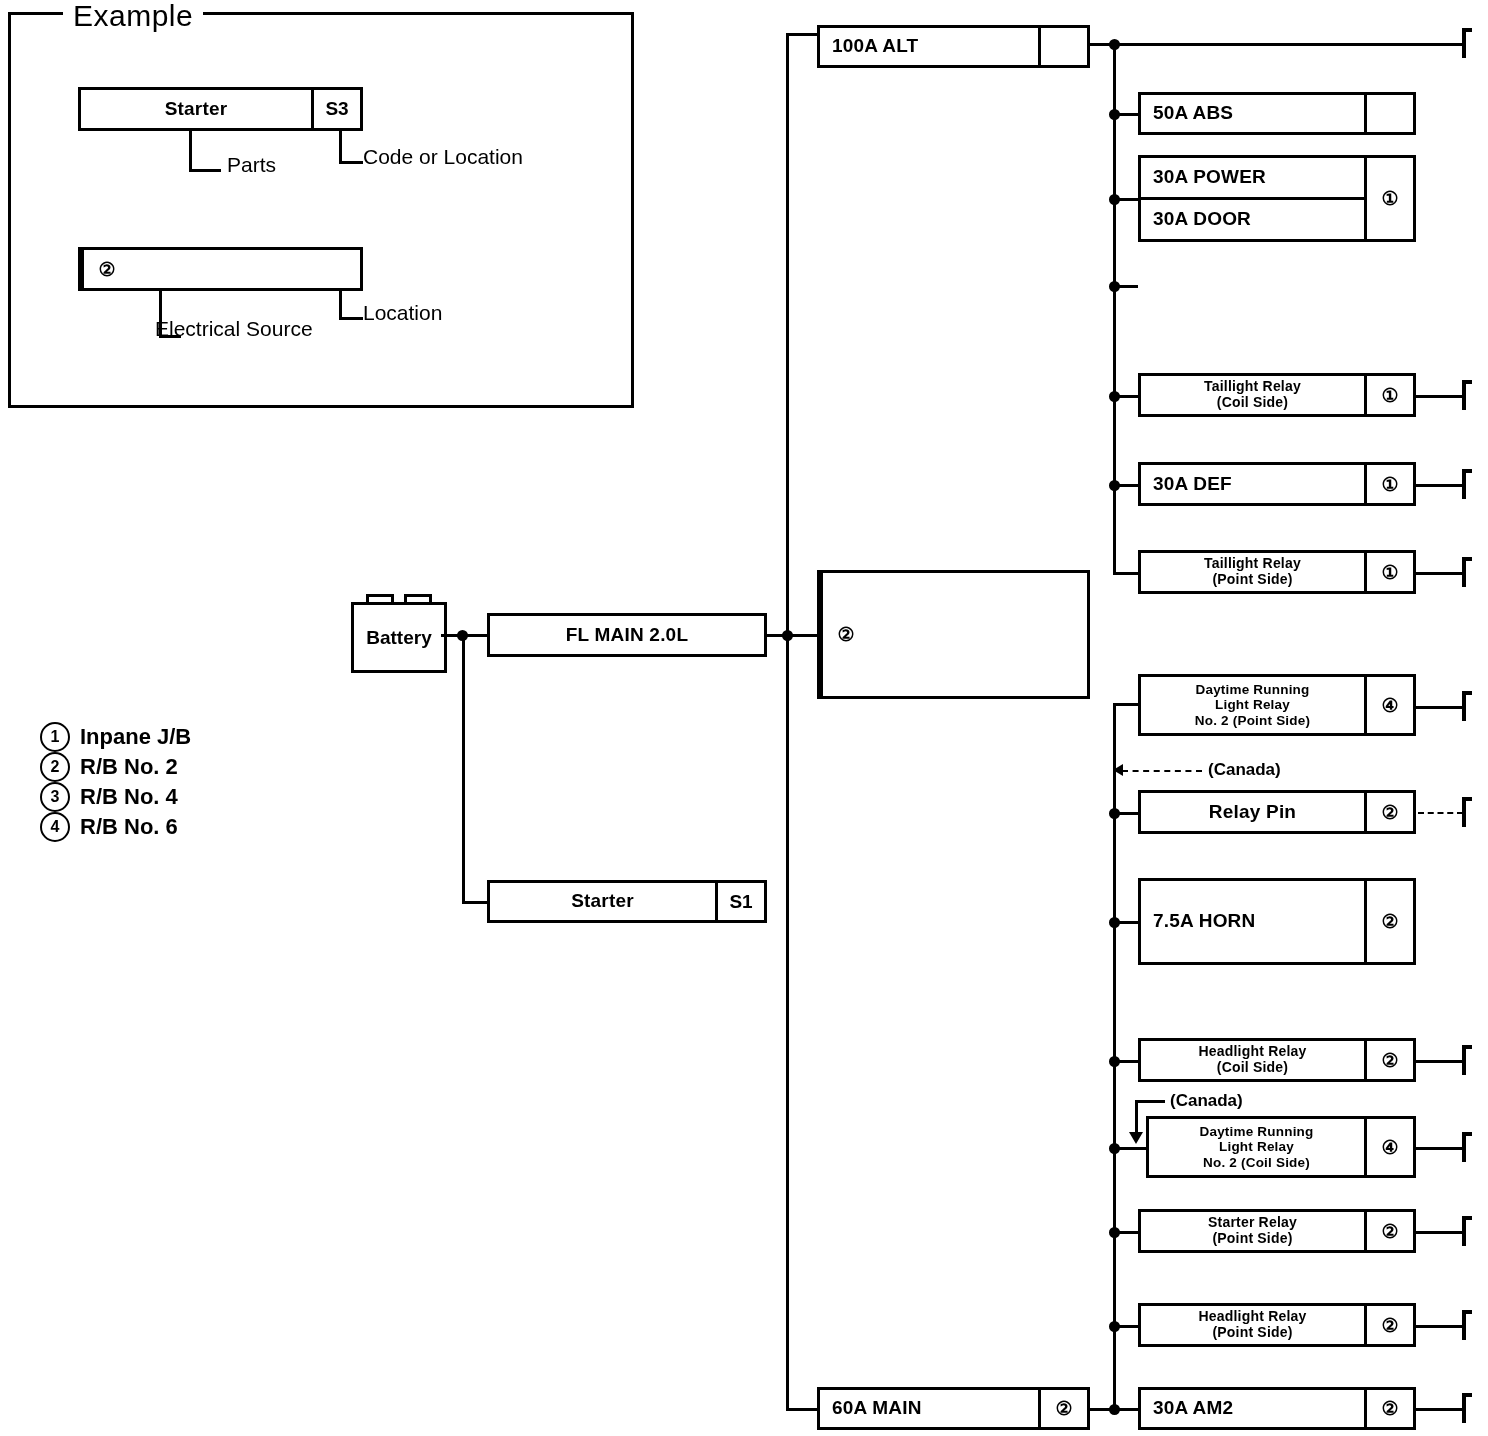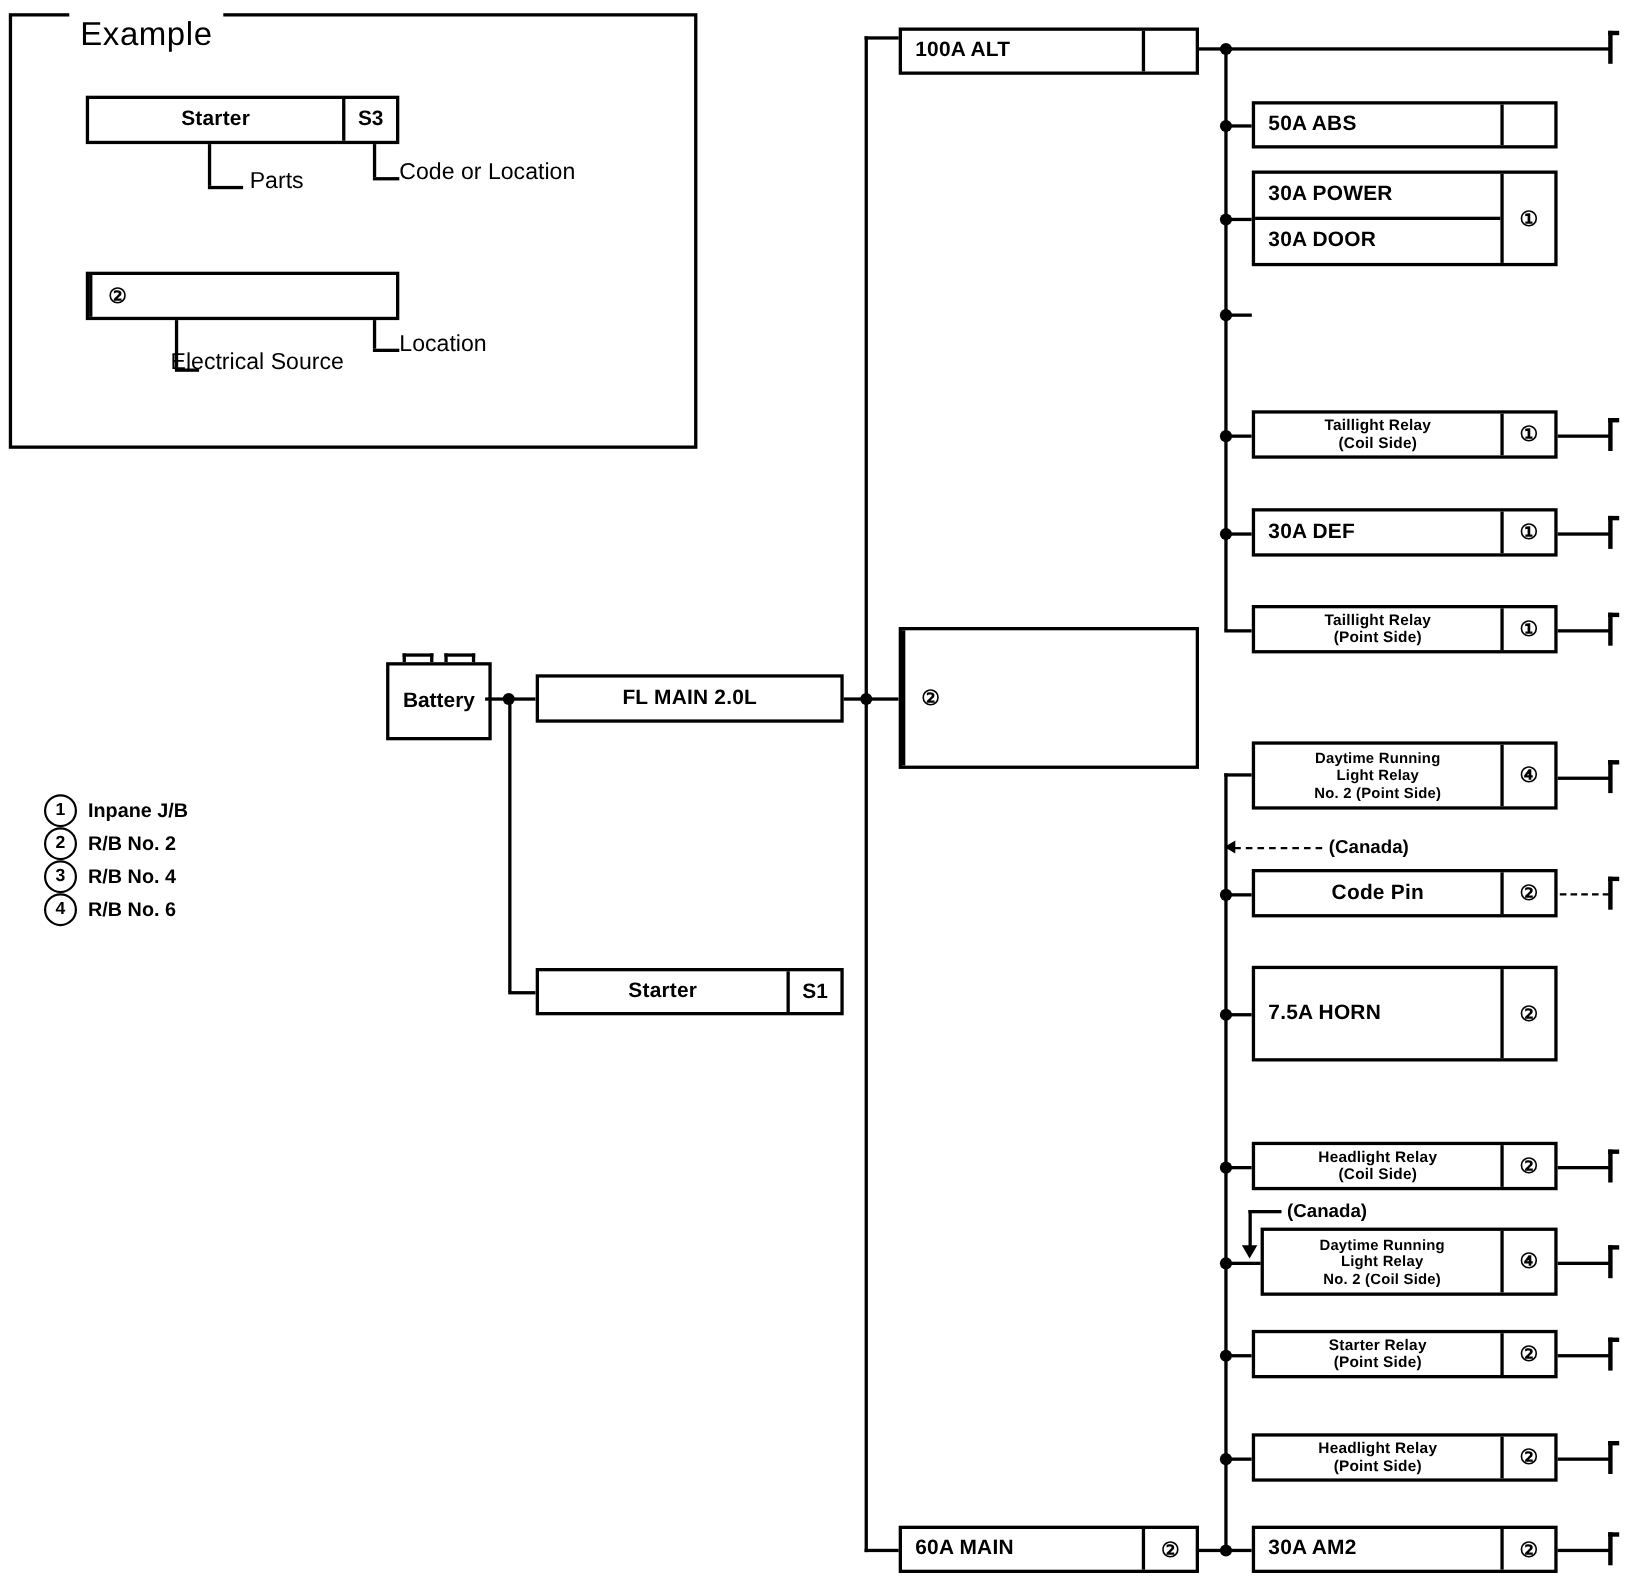--- a/index.html
+++ b/index.html
@@ -25,35 +25,35 @@
   .dot{position:absolute;width:11px;height:11px;background:#000;border-radius:50%;margin-left:-5px;margin-top:-5px;}
   .dash{position:absolute;height:0;border-top:2px dashed #000;}
 
   
   .term{position:absolute;width:14px;height:30px;}
   .term:before{content:"";position:absolute;left:4px;top:0;width:0;height:30px;border-left:4px solid #000;}
   .term:after{content:"";position:absolute;left:4px;top:0;width:10px;height:0;border-top:4px solid #000;}
 
   
   #example-panel{position:absolute;left:8px;top:12px;width:620px;height:390px;border:3px solid #000;background:#fff;}
-  #example-title{position:absolute;left:52px;top:-16px;background:#fff;padding:16px 10px;font-size:30px;font-weight:500;
+  #example-title{position:absolute;left:52px;top:-16px;background:#fff;padding:0 10px;font-size:30px;font-weight:500;
                  letter-spacing:.5px;font-family:"Liberation Sans",sans-serif;}
   .note{position:absolute;font-size:21px;font-weight:500;white-space:nowrap;}
 
   
   #battery{position:absolute;left:351px;top:602px;width:90px;height:65px;border:3px solid #000;background:#fff;
            display:flex;align-items:center;justify-content:center;font-weight:bold;font-size:19px;}
   .batnub{position:absolute;width:22px;height:9px;border:3px solid #000;border-bottom:none;background:#fff;}
 
   
   #legend{position:absolute;left:40px;top:722px;}
   .legend-row{display:flex;align-items:center;height:30px;}
   .circ{display:inline-flex;align-items:center;justify-content:center;width:26px;height:26px;border:2.5px solid #000;
         border-radius:50%;font-size:16px;font-weight:bold;margin-right:10px;}
-  .legend-label{font-size:18px;font-weight:bold;}
+  .legend-label{font-size:22px;font-weight:bold;}
 
   .canada{position:absolute;font-size:17px;font-weight:bold;white-space:nowrap;}
   .arrowL{position:absolute;width:0;height:0;border-top:6px solid transparent;border-bottom:6px solid transparent;
           border-right:10px solid #000;}
   .arrowD{position:absolute;width:0;height:0;border-left:7px solid transparent;border-right:7px solid transparent;
           border-top:12px solid #000;}
 </style>
 </head>
 <body>
 
@@ -236,21 +236,21 @@
   <div class="term" style="left:1458px;top:691px;"></div>
 
   <div class="dash" style="left:1122px;top:770px;width:80px;"></div>
   <div class="arrowL" style="left:1113px;top:764px;"></div>
   <div class="canada" style="left:1208px;top:760px;">(Canada)</div>
 
   <div class="h" style="left:1113px;top:812px;width:25px;"></div>
   <div class="dot" style="left:1114px;top:813px;"></div>
   <div class="box" style="left:1138px;top:790px;width:278px;height:44px;">
     <div class="cells">
-      <div class="cell">Code Pin</div>
+      <div class="cell">Relay Pin</div>
     </div>
     <div class="loc">②</div>
   </div>
   <div class="dash" style="left:1418px;top:812px;width:45px;"></div>
   <div class="term" style="left:1458px;top:797px;"></div>
 
   <div class="h" style="left:1113px;top:921px;width:25px;"></div>
   <div class="dot" style="left:1114px;top:922px;"></div>
   <div class="box" style="left:1138px;top:878px;width:278px;height:87px;">
     <div class="cells">

